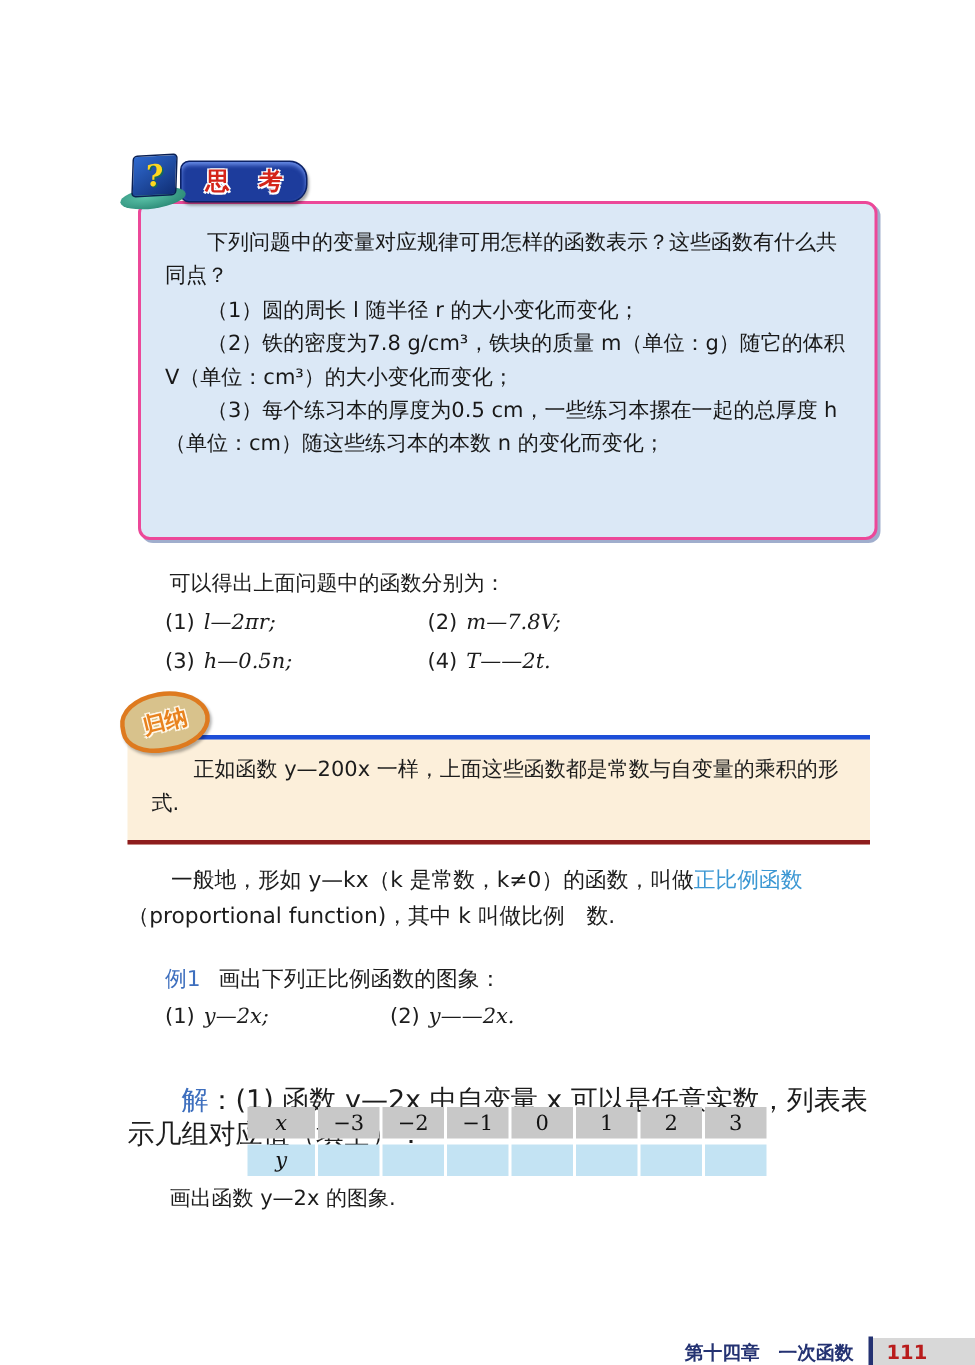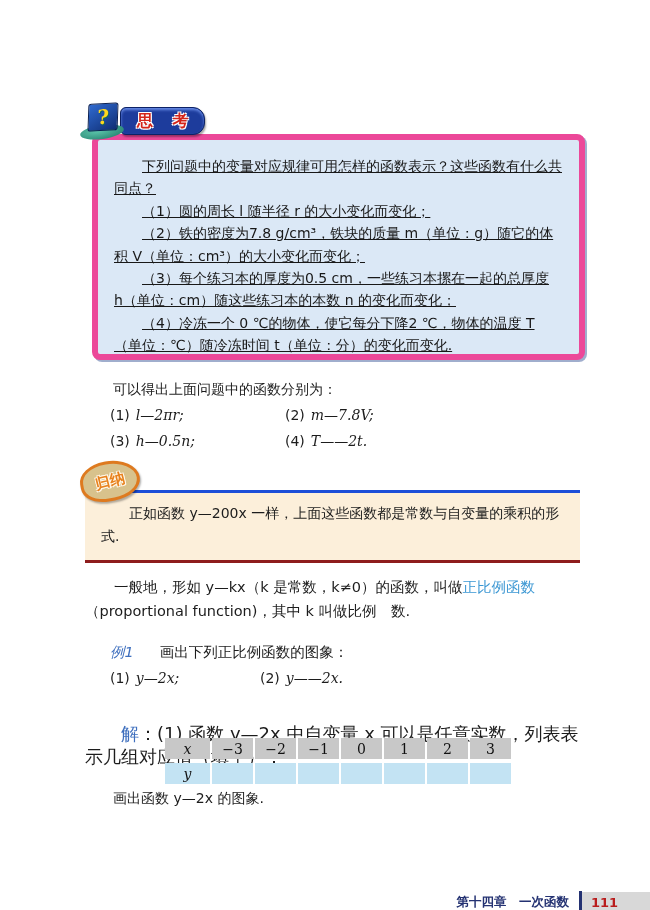--- a/index.html
+++ b/index.html
@@ -24,23 +24,23 @@
            font-family:"DejaVu Serif", serif; text-shadow:1px 1px 0 #14695a; }
   .pill { height:28px; margin:4px 0 0 -4px; background:#1d3c9c;
           border:1px solid #0c2266; border-radius:6px 12px 12px 6px;
           box-shadow:inset 0 2px 3px rgba(130,165,255,.75), 1px 2px 2px rgba(0,0,0,.35);
           color:#d4251a; font-weight:bold; font-size:16px; letter-spacing:7px;
           padding:3px 8px 0 16px; white-space:nowrap;
           text-shadow:1px 1px 0 #fff, -1px -1px 0 #fff, 1px -1px 0 #fff, -1px 1px 0 #fff; }
 
   
   .think-box { position:absolute; left:92px; top:134px; width:493px; height:226px;
-               background:#dbe8f6; border:6px solid #ec4899; border-radius:8px;
+               background:#dbe8f6; border:2px solid #ec4899; border-radius:8px;
                box-shadow:2px 2px 0 rgba(45,75,145,.45);
-               padding:15px 17px 0 16px; font-size:14px; line-height:22.4px; color:#181818;text-decoration:underline; }
+               padding:15px 17px 0 16px; font-size:14px; line-height:22.4px; color:#181818; }
   .think-box p { text-indent:2em; }
 
   
   .results { position:absolute; left:85px; top:376px; width:500px; font-size:14px; line-height:26px; }
   .res-intro { text-indent:2em; }
   .res-grid { display:grid; grid-template-columns:175px 1fr; padding-left:25px; }
   .formula { font-family:"DejaVu Serif", serif; font-style:italic; }
   .no { margin-right:6px; }
 
   
@@ -57,21 +57,21 @@
   .ind-box p { text-indent:2em; }
 
   
   .definition { position:absolute; left:85px; top:575px; width:502px;
                 font-size:14.5px; line-height:24px; text-indent:2em; }
   .term { color:#3b97d3; }
 
   
   .blue { color:#3e6fbe; }
   .ex-title { position:absolute; left:110px; top:643px; font-size:14.5px; }
-  .ex-title .blue { margin-right:26px;font-style:italic; }
+  .ex-title .blue { margin-right:12px; }
   .ex-eqs { position:absolute; left:110px; top:670px; display:grid; grid-template-columns:150px 1fr;
             font-size:14px; width:400px; }
   .solution { position:absolute; left:85px; top:722px; width:502px;
               font-size:18px; line-height:23px; text-indent:2em; }
 
   
   .vtable { position:absolute; left:165px; top:738px;
             display:grid; grid-template-columns:45px repeat(7, 41px);
             column-gap:2px; row-gap:4px; }
   .cell { height:21px; display:flex; align-items:center; justify-content:center;
@@ -104,21 +104,20 @@
       </span>
     </div>
     <div class="pill">思 考</div>
   </div>
 
   <div class="think-box">
     <p>下列问题中的变量对应规律可用怎样的函数表示？这些函数有什么共同点？</p>
     <p>（1）圆的周长 l 随半径 r 的大小变化而变化；</p>
     <p>（2）铁的密度为7.8 g/cm³，铁块的质量 m（单位：g）随它的体积 V（单位：cm³）的大小变化而变化；</p>
     <p>（3）每个练习本的厚度为0.5 cm，一些练习本摞在一起的总厚度 h（单位：cm）随这些练习本的本数 n 的变化而变化；</p>
-    <p>（4）冷冻一个 0 ℃的物体，使它每分下降2 ℃，物体的温度 T（单位：℃）随冷冻时间 t（单位：分）的变化而变化.</p>
   </div>
 
   <div class="results">
     <p class="res-intro">可以得出上面问题中的函数分别为：</p>
     <div class="res-grid">
       <div><span class="no">(1)</span><span class="formula">l—2πr;</span></div>
       <div><span class="no">(2)</span><span class="formula">m—7.8V;</span></div>
       <div><span class="no">(3)</span><span class="formula">h—0.5n;</span></div>
       <div><span class="no">(4)</span><span class="formula">T——2t.</span></div>
     </div>

